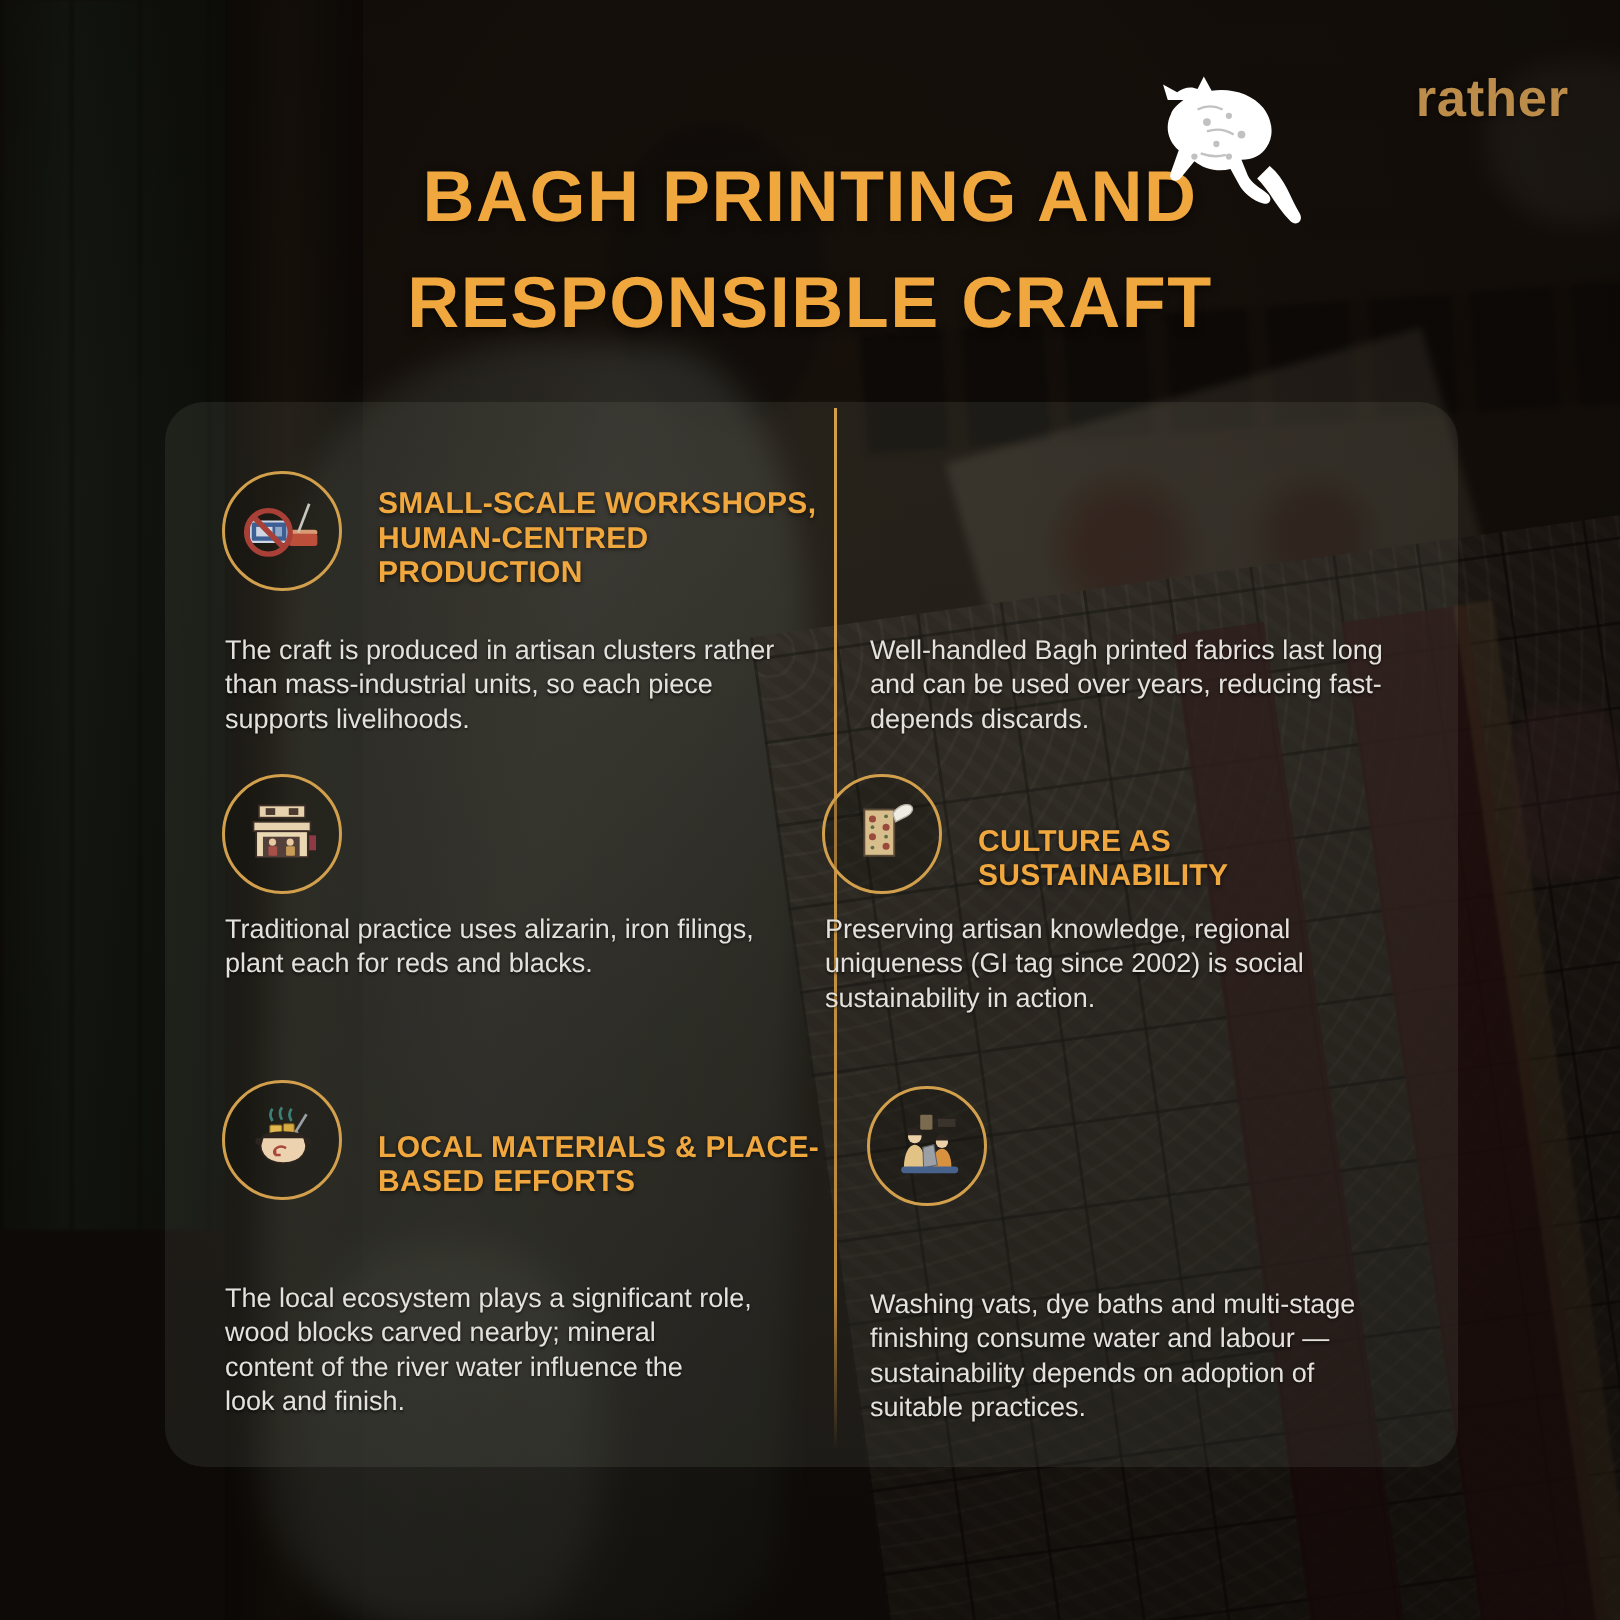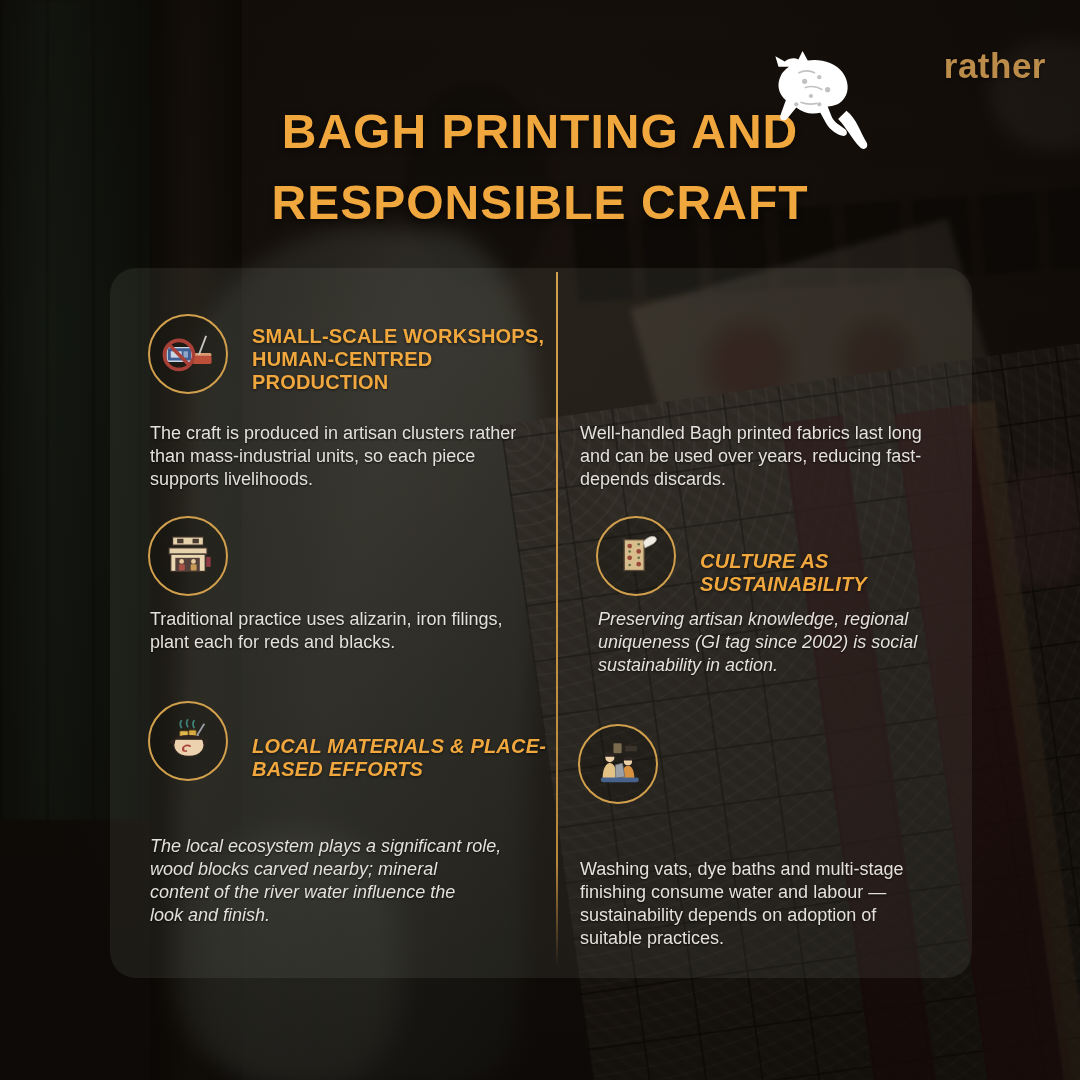--- a/index.html
+++ b/index.html
@@ -72,22 +72,22 @@
 
   
   .panel{position:absolute;left:110px;top:268px;width:862px;height:710px;
     border-radius:26px;background:rgba(176,184,168,.10);z-index:4;}
   .divider{position:absolute;left:446px;top:4px;width:2px;height:694px;
     background:linear-gradient(180deg,#d2a04c,#b9873c 85%,rgba(185,135,60,0));}
 
   
   .cell{position:absolute;width:436px;height:200px;z-index:5;}
   .c0{left:148px;top:314px;} .c1{left:578px;top:314px;}
-  .c2{left:148px;top:516px;} .c3{left:596px;top:516px;font-style:italic;}
-  .c4{left:148px;top:701px;font-style:italic;} .c5{left:578px;top:724px;}
+  .c2{left:148px;top:516px;} .c3{left:548px;top:516px;}
+  .c4{left:148px;top:720px;} .c5{left:578px;top:724px;}
   .head{display:flex;align-items:flex-end;gap:24px;}
   .ring{flex:none;width:80px;height:80px;border-radius:50%;
     border:2px solid #D2A04C;box-sizing:border-box;
     background:rgba(8,7,5,.22);display:flex;align-items:center;justify-content:center;}
   .ring svg{width:58px;height:58px;}
   .cell h3{margin:6px 0 0 0;width:300px;white-space:pre-line;
     font-size:20px;line-height:23px;font-weight:700;letter-spacing:.2px;
     color:#F0A73E;text-shadow:0 1px 3px rgba(0,0,0,.6);}
   .cell p{position:absolute;left:2px;margin:0;width:408px;white-space:pre-line;
     font-size:18px;line-height:23px;color:#E4E1DC;

